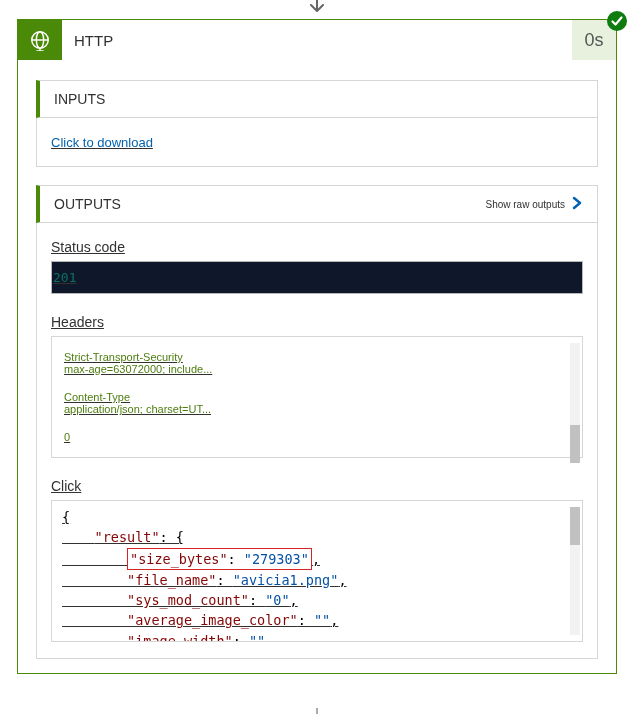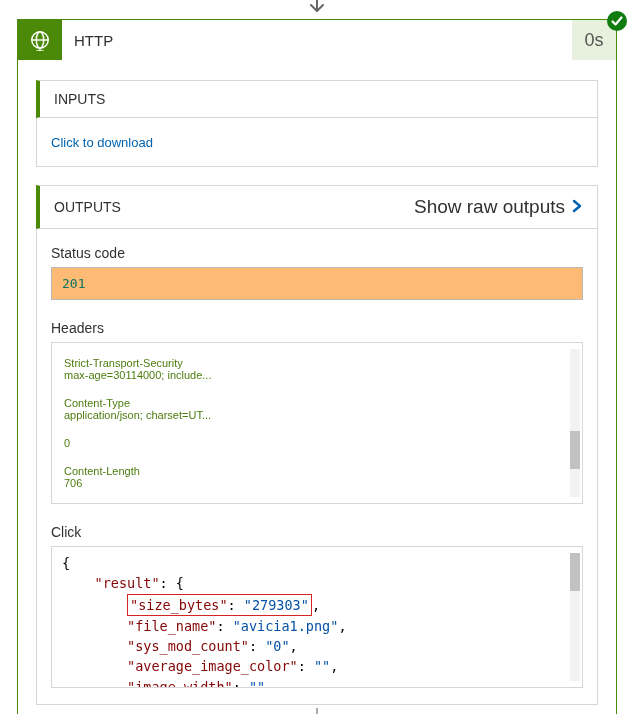--- a/index.html
+++ b/index.html
@@ -70,60 +70,61 @@
       padding: 20px 18px 14px 18px;
     }
     .section {
       margin-bottom: 18px;
     }
     .section-header {
       border: 1px solid #d6d6d6;
       border-left: 4px solid #4b8a08;
       padding: 10px 14px;
       display: flex;
-      align-items: center;
+      align-items: flex-end;
       justify-content: space-between;
       font-size: 14px;
       color: #323130;
     }
     .section-body {
       border: 1px solid #d6d6d6;
       border-top: none;
       padding: 16px 14px;
+      text-decoration: underline;
     }
     .link {
       color: #0063b1;
       font-size: 13px;
       cursor: pointer;
     }
     .raw-link {
       display: flex;
       align-items: center;
       gap: 6px;
       color: #323130;
-      font-size: 19px;
+      font-size: 10px;
       cursor: pointer;
     }
     .chevron {
       color: #0063b1;
       font-weight: bold;
     }
     .field-label {
       font-size: 14px;
       color: #323130;
       margin-bottom: 6px;
       margin-top: 0;
     }
     .field-box {
       border: 1px solid #b8b8b8;
-      padding: 8px 10px;
+      padding: 8px 1px;
       font-family: Consolas, monospace;
       font-size: 13px;
       color: #0b7261;
-      background: #fdba74;
+      background: #0f172a;
       margin-bottom: 20px;
     }
     .headers-table {
       border: 1px solid #d6d6d6;
       position: relative;
       padding: 6px 0 6px 0;
       margin-bottom: 20px;
     }
     .scrollbar-track-h {
       position: absolute;
@@ -251,32 +252,28 @@
         <div class="field-label">Status code</div>
         <div class="field-box">201</div>
 
         <div class="field-label">Headers</div>
         <div class="headers-table">
           <div class="scrollbar-track-h"></div>
           <div class="scrollbar-thumb-h" style="top:88px;height:38px"></div>
           <div id="headers-rows">
               <div class="hrow">
                 <div class="hk">Strict-Transport-Security</div>
-                <div class="hv">max-age=30114000; include...</div>
+                <div class="hv">max-age=63072000; include...</div>
               </div>
               <div class="hrow">
                 <div class="hk">Content-Type</div>
                 <div class="hv">application/json; charset=UT...</div>
               </div>
               <div class="hrow">
                 <div class="hv">0</div>
-              </div>
-              <div class="hrow">
-                <div class="hk">Content-Length</div>
-                <div class="hv">706</div>
               </div>
             </div>
         </div>
 
         <div class="field-label">Click</div>
         <div class="body-box">
           <div class="scrollbar-track-b"></div>
           <div class="scrollbar-thumb-b"></div>
           <div id="body-lines">
               <div><span></span><span class="jpunc">{</span></div>

